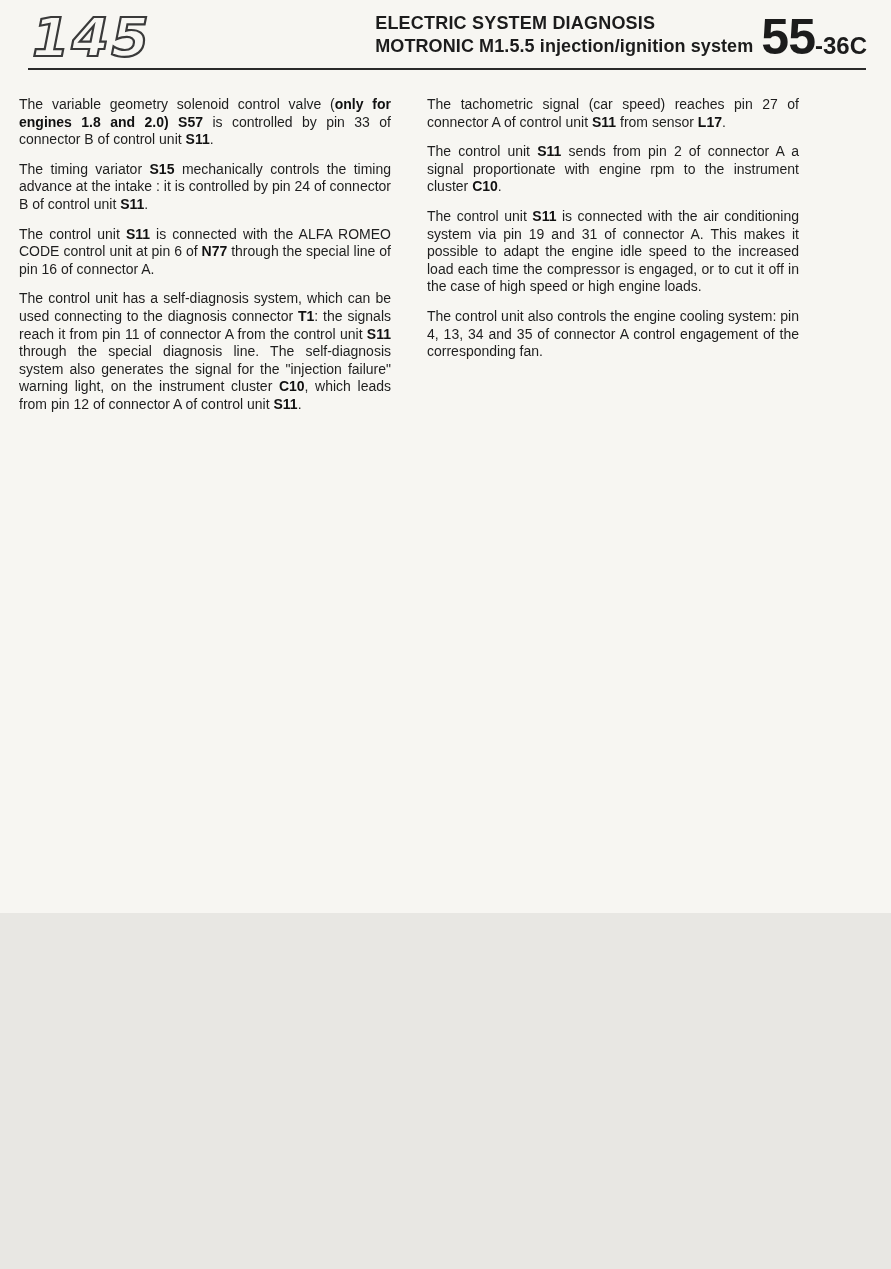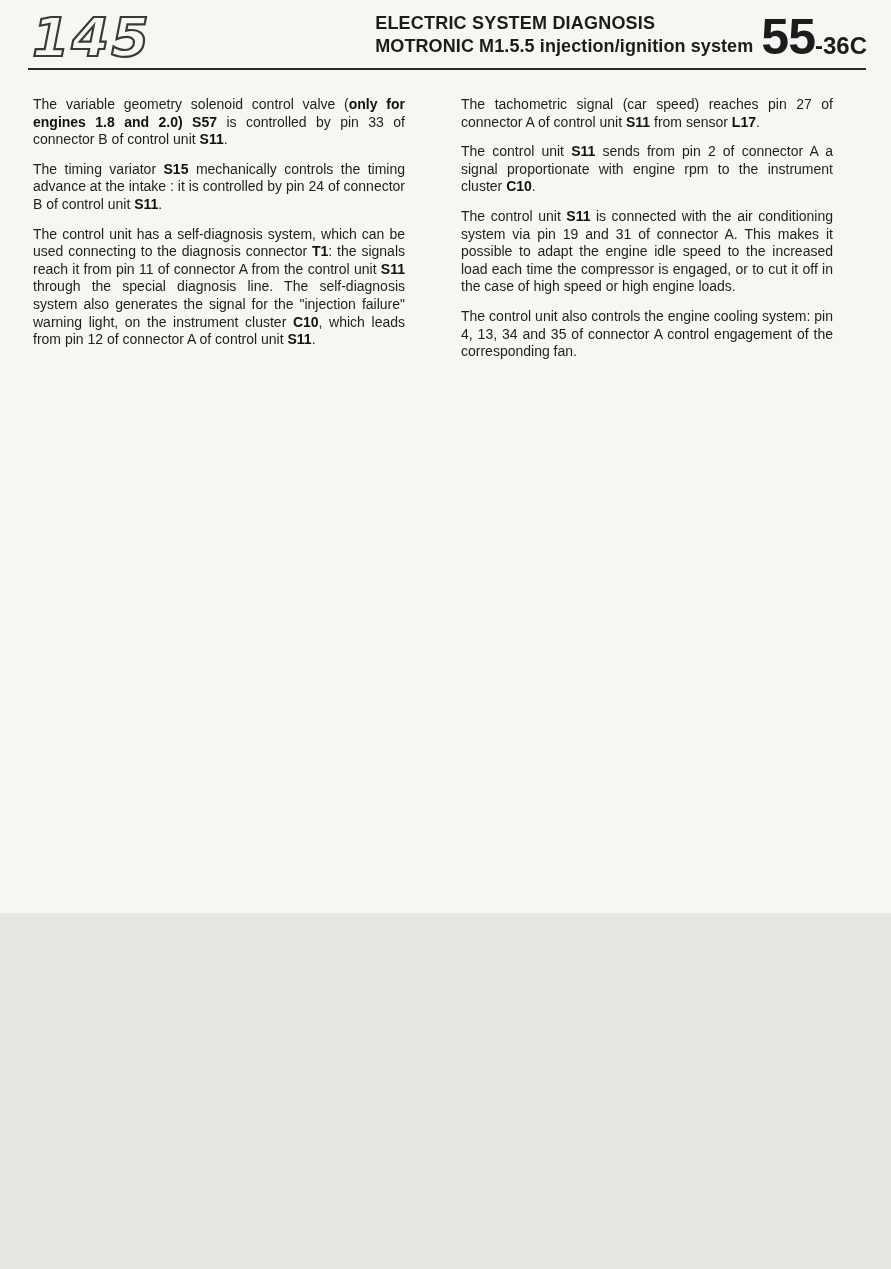--- a/index.html
+++ b/index.html
@@ -59,22 +59,22 @@
     font-weight: bold;
   }
   .rule {
     height: 2px;
     background: #2a2a2a;
     margin: 2px 25px 0 28px;
   }
   
   .body {
     display: flex;
-    gap: 56px;
-    padding: 26px 0 0 33px;
+    gap: 36px;
+    padding: 26px 0 0 19px;
   }
   .col {
     width: 372px;
     flex: 0 0 auto;
   }
   .col p {
     margin: 0 0 12px 0;
     font-size: 14px;
     line-height: 17.6px;
     text-align: justify;
@@ -140,20 +140,21 @@
       <span class="section-big">55</span><span class="section-small">-36C</span>
     </div>
   </header>
 
   <div class="rule"></div>
 
   <main class="body">
     <section class="col">
       <p><span>The variable geometry solenoid control valve (</span><b>only for engines 1.8 and 2.0)</b><span> </span><b>S57</b><span> is controlled by pin 33 of connector B of control unit </span><b>S11</b><span>.</span></p>
       <p><span>The timing variator </span><b>S15</b><span> mechanically controls the timing advance at the intake : it is controlled by pin 24 of connector B of control unit </span><b>S11</b><span>.</span></p>
+      <p><span>The control unit </span><b>S11</b><span> is connected with the ALFA ROMEO CODE control unit at pin 6 of </span><b>N77</b><span> through the special line of pin 16 of connector A.</span></p>
       <p><span>The control unit has a self-diagnosis system, which can be used connecting to the diagnosis connector </span><b>T1</b><span>: the signals reach it from pin 11 of connector A from the control unit </span><b>S11</b><span> through the special diagnosis line. The self-diagnosis system also generates the signal for the "injection failure" warning light, on the instrument cluster </span><b>C10</b><span>, which leads from pin 12 of connector A of control unit </span><b>S11</b><span>.</span></p>
     </section>
     <section class="col">
       <p><span>The tachometric signal (car speed) reaches pin 27 of connector A of control unit </span><b>S11</b><span> from sensor </span><b>L17</b><span>.</span></p>
       <p><span>The control unit </span><b>S11</b><span> sends from pin 2 of connector A a signal proportionate with engine rpm to the instrument cluster </span><b>C10</b><span>.</span></p>
       <p><span>The control unit </span><b>S11</b><span> is connected with the air conditioning system via pin 19 and 31 of connector A. This makes it possible to adapt the engine idle speed to the increased load each time the compressor is engaged, or to cut it off in the case of high speed or high engine loads.</span></p>
       <p><span>The control unit also controls the engine cooling system: pin 4, 13, 34 and 35 of connector A control engagement of the corresponding fan.</span></p>
     </section>
   </main>
 

